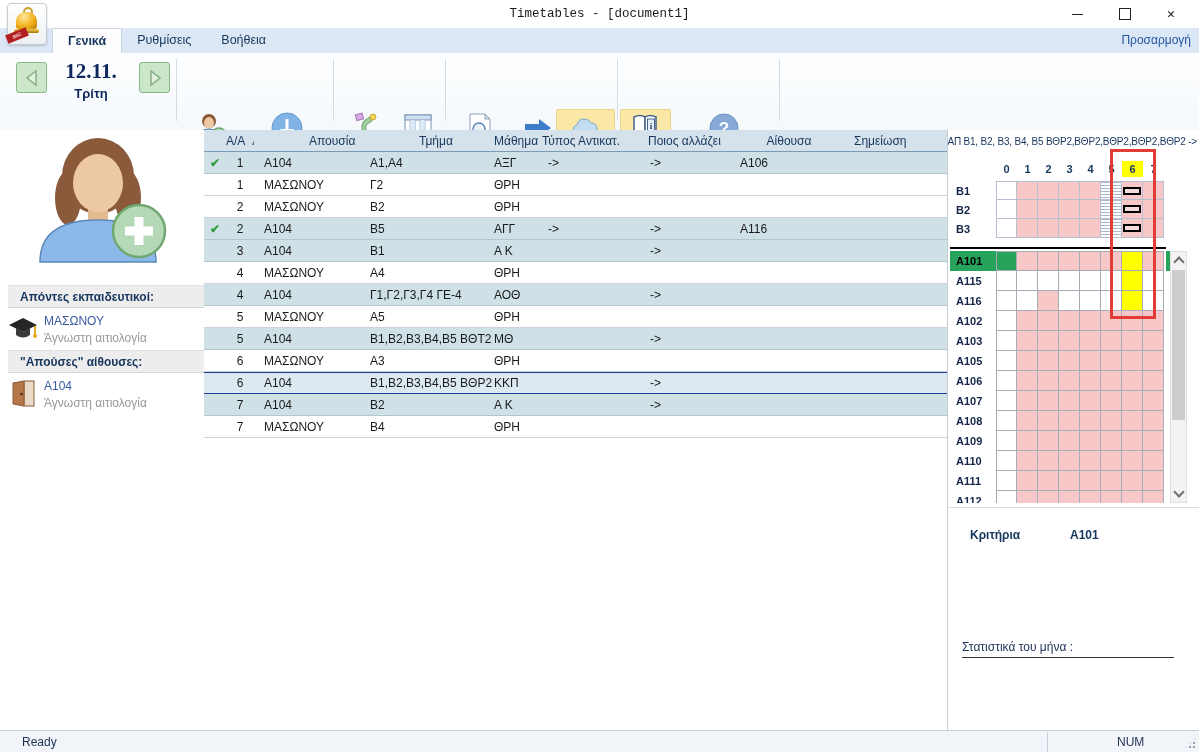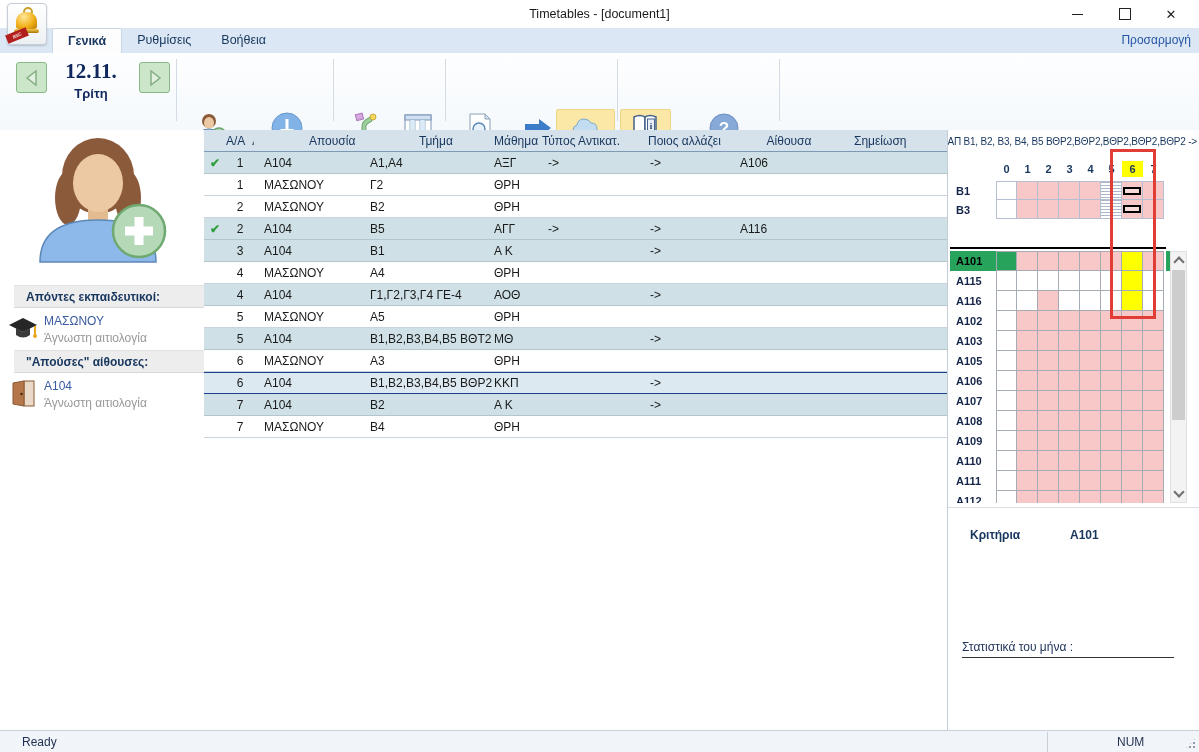--- a/index.html
+++ b/index.html
@@ -1,19 +1,19 @@
 <!DOCTYPE html>
 <html><head>
 <meta charset="utf-8">
 <style>
   html,body{margin:0;padding:0;background:#9aa0a6;}
   #app{position:relative;width:1199px;height:752px;background:#fff;overflow:hidden;
        font-family:"Liberation Sans",sans-serif;font-size:12px;color:#1a1a1a;}
   
-  .titlebar{position:absolute;left:0;top:0;width:1199px;height:28px;background:#fff;}
+  .titlebar{position:absolute;left:0;top:0;width:1199px;height:28px;background:#fff;font-family:Liberation Mono, monospace;}
   .title{position:absolute;left:0;right:0;top:7px;text-align:center;font-size:12.5px;color:#1a1a1a;}
   .winbtn{position:absolute;top:0;width:44px;height:28px;display:flex;align-items:center;justify-content:center;color:#222;}
   .wb-min{right:100px}.wb-max{right:52px}.wb-close{right:6px;font-size:13px}
   .wb-min i{display:block;width:11px;height:1px;background:#222}
   .wb-max i{display:block;width:10px;height:10px;border:1px solid #222}
   
   .logo{position:absolute;left:7px;top:3px;width:38px;height:40px;background:linear-gradient(#ffffff,#edf0f3);
         border:1px solid #c6cdd6;border-radius:4px;z-index:30;box-shadow:0 1px 2px rgba(0,0,0,.18);}
   .bell-handle{position:absolute;left:15px;top:3px;width:6px;height:6px;border:2px solid #c99f2e;border-radius:50%;}
   .bell-dome{position:absolute;left:8px;top:8px;width:21px;height:17px;border-radius:50% 50% 14% 14%;
@@ -40,21 +40,21 @@
   .date-big{font-family:"Liberation Serif",serif;font-weight:bold;font-size:21px;line-height:24px;}
   .date-day{font-weight:bold;font-size:13px;margin-top:3px;text-align:center;}
   .tsep{position:absolute;top:6px;width:1px;height:62px;background:#d4dde6;}
   .tbtn{position:absolute;top:57px;height:68px;display:flex;flex-direction:column;align-items:center;}
   .tbtn.yellow{background:#fce8a6;border:1px solid #ecd387;border-radius:2px;top:56px;}
   .ticon{width:36px;height:36px;display:flex;align-items:center;justify-content:center;}
   .tlabel{font-size:12px;color:#17365d;line-height:14px;white-space:nowrap;}
   .tcaret{font-size:7px;color:#68788e;margin-top:2px;}
   
   .leftpanel{position:absolute;left:0;top:130px;width:204px;height:600px;background:#fff;border-right:1px solid #c4ccd6;}
-  .band{position:absolute;left:14px;width:204px;height:23px;background:#ededed;border-top:1px solid #e2e2e2;
+  .band{position:absolute;left:8px;width:204px;height:23px;background:#ededed;border-top:1px solid #e2e2e2;
         border-bottom:1px solid #d8d8d8;color:#17365d;font-weight:bold;display:flex;align-items:center;padding-left:12px;box-sizing:border-box;}
   .entry-name{position:absolute;color:#3a5ba0;font-size:12px;}
   .entry-reason{position:absolute;color:#999;font-size:12px;}
   
   .tablewrap{position:absolute;left:204px;top:130px;width:744px;height:600px;background:#fff;border-right:1px solid #c4ccd6;box-sizing:border-box;}
   .thead{display:grid;grid-template-columns:22px 28px 110px 128px 50px 104px 88px 110px 1fr;height:21px;
          background:#d6e2eb;border-bottom:1px solid #7d9ab5;color:#17365d;align-items:center;}
   .trow{display:grid;grid-template-columns:22px 28px 110px 128px 50px 104px 88px 110px 1fr;height:21px;
         align-items:center;border-bottom:1px solid #c9d4de;}
   .trow.blue{background:#cfe1e6;border-bottom:1px solid #b3c6ce;}
@@ -514,20 +514,33 @@
           <div class="gcell cp"></div>
           <div class="gcell cp"></div>
           <div class="gcell cp"></div>
           <div class="gcell ch"></div>
           <div class="gcell cb cp">
             <div class="bar"></div>
           </div>
           <div class="gcell cp"></div>
         </div>
         <div class="brow">
+          <div class="glabel">B2</div>
+          <div class="gcell cw"></div>
+          <div class="gcell cp"></div>
+          <div class="gcell cp"></div>
+          <div class="gcell cp"></div>
+          <div class="gcell cp"></div>
+          <div class="gcell ch"></div>
+          <div class="gcell cb cp">
+            <div class="bar"></div>
+          </div>
+          <div class="gcell cp"></div>
+        </div>
+        <div class="brow">
           <div class="glabel">B3</div>
           <div class="gcell cw"></div>
           <div class="gcell cp"></div>
           <div class="gcell cp"></div>
           <div class="gcell cp"></div>
           <div class="gcell cp"></div>
           <div class="gcell ch"></div>
           <div class="gcell cb cp">
             <div class="bar"></div>
           </div>

